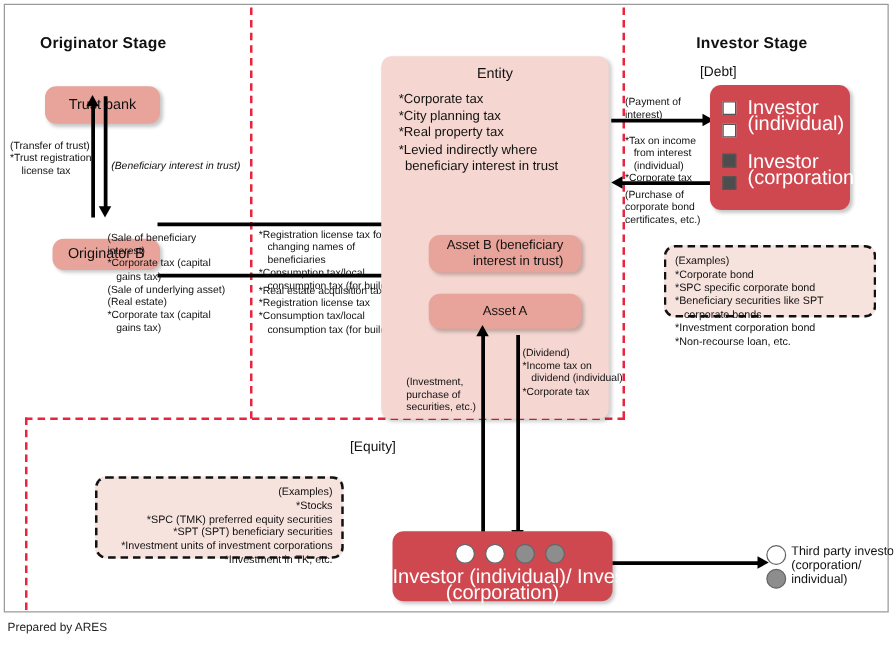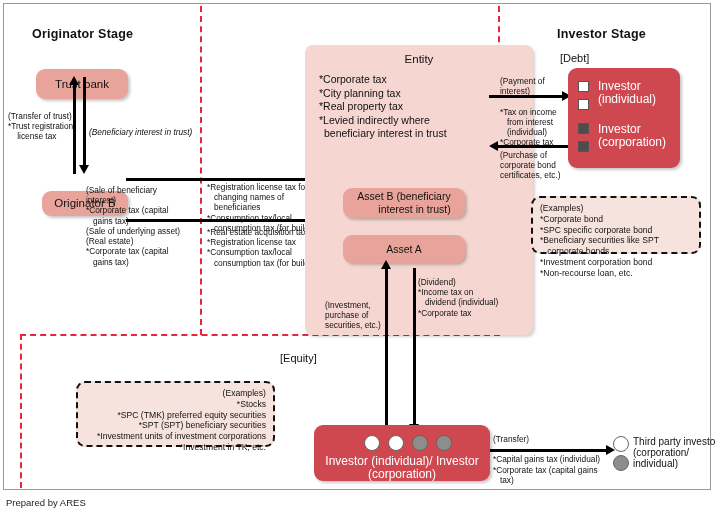--- a/index.html
+++ b/index.html
@@ -42,21 +42,21 @@
     border-left: 2px dashed #e8253c;
   }
   .hdash {
     position: absolute;
     border-top: 2px dashed #e8253c;
   }
   
   #entity-panel {
     position: absolute;
     left: 305px; top: 45px;
-    width: 228px; height: 290px;
+    width: 182px; height: 290px;
     background: #f5d6d0;
     border-radius: 8px;
     box-shadow: 2px 2px 3px rgba(0,0,0,0.18);
   }
   #entity-panel .panel-title {
     position: absolute; top: 8px; left: 0; width: 100%;
     text-align: center; font-size: 11.5px; color: #111;
   }
   #entity-list {
     position: absolute;
@@ -133,21 +133,21 @@
   .sq-dark  { background: #4d4d4d; }
   .circ { position: absolute; border-radius: 50%; border: 1px solid #666; }
   .c-white { background: #ffffff; }
   .c-gray  { background: #8d8d8d; }
 
   #footer {
     position: absolute;
     left: 6px; top: 497px;
     font-size: 9.5px; color: #222;
   }
-  .invlabel { position: absolute; font-size: 12px; color: #fff; line-height: 13px; white-space: pre; }
+  .invlabel { position: absolute; font-size: 16px; color: #fff; line-height: 13px; white-space: pre; }
   .tp-label { position: absolute; font-size: 10px; line-height: 11px; color: #111; white-space: pre; }
 </style>
 </head>
 <body>
 
 <div id="root">
   <div id="frame"></div>
 
   <div class="vdash" style="left:200px; top:6px; height:329px;"></div>
   <div class="vdash" style="left:498px; top:6px; height:329px;"></div>
@@ -283,25 +283,20 @@
     <div class="circ c-white" style="left:50px; top:10px; width:16px; height:16px;"></div>
     <div class="circ c-white" style="left:74px; top:10px; width:16px; height:16px;"></div>
     <div class="circ c-gray" style="left:98px; top:10px; width:16px; height:16px;"></div>
     <div class="circ c-gray" style="left:122px; top:10px; width:16px; height:16px;"></div>
     <div class="invlabel" style="left:0; top:30px; width:100%; text-align:center;">Investor (individual)/ Investor
 (corporation)</div>
   </div>
 
   <div class="arrow-line-h" style="left:490px; top:449px; width:118px;"></div>
   <div class="arrow-head ah-right" style="left:606px; top:445px;"></div>
-  <div class="note" style="left:493px; top:434px;">(Transfer)
-
-*Capital gains tax (individual)
-*Corporate tax (capital gains
-   tax)</div>
 
   <div class="circ c-white" style="left:613px; top:436px; width:16px; height:16px;"></div>
   <div class="circ c-gray" style="left:613px; top:455px; width:16px; height:16px;"></div>
   <div class="tp-label" style="left:633px; top:436px;">Third party investor
 (corporation/
 individual)</div>
 
   <div id="footer">Prepared by ARES</div>
 </div>
 

